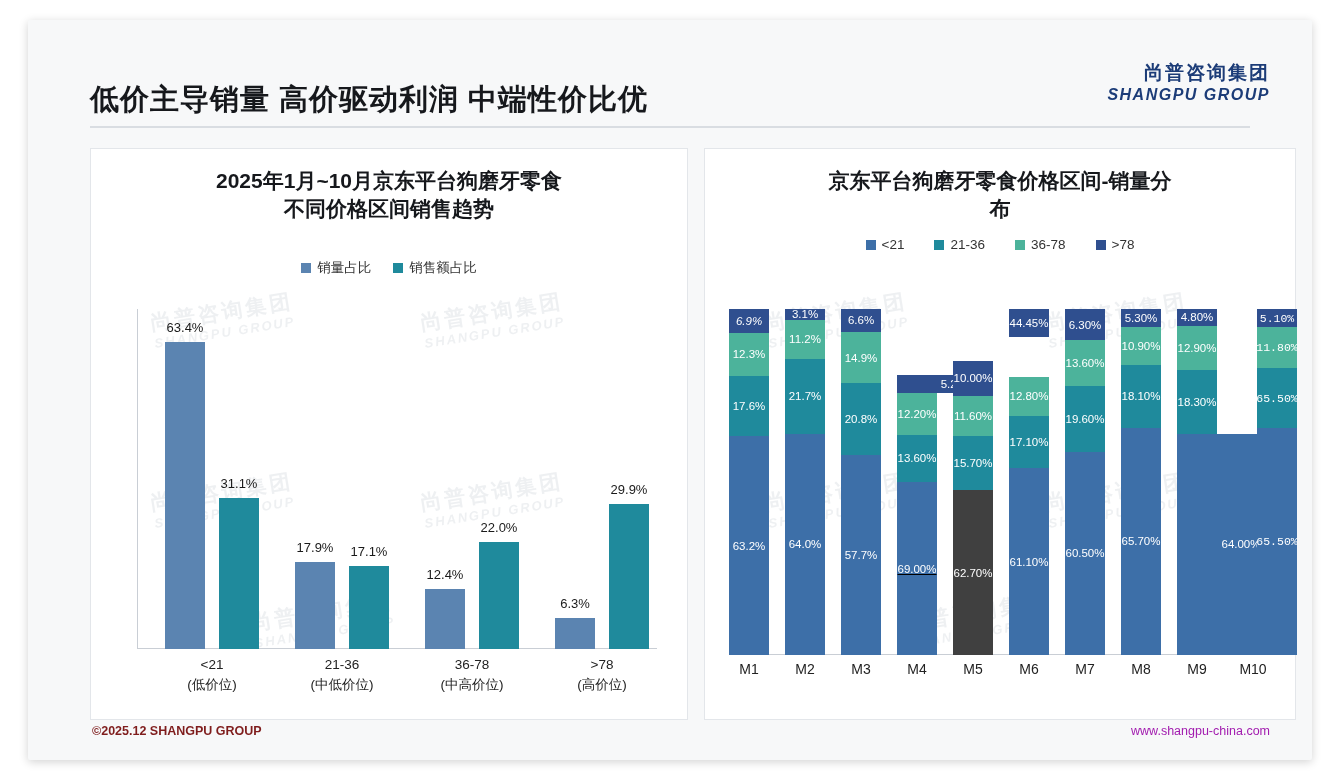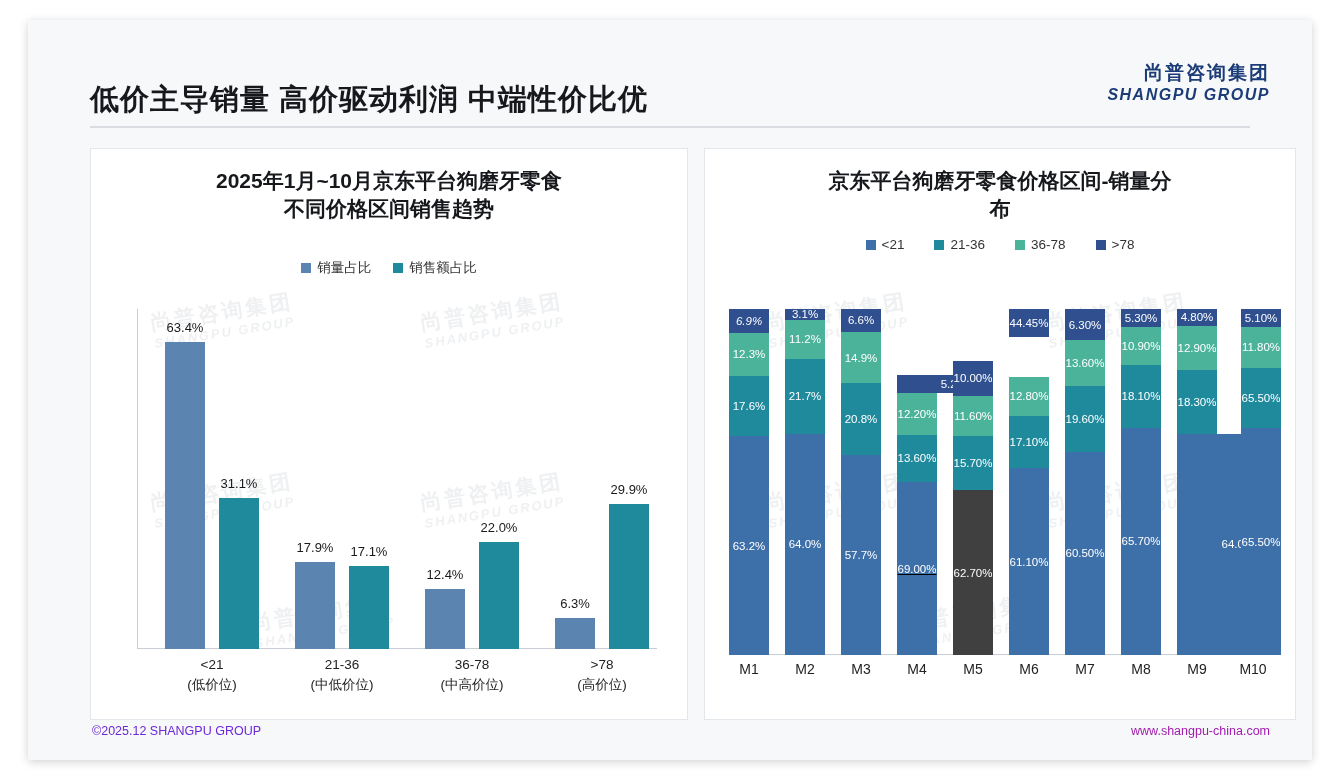--- a/index.html
+++ b/index.html
@@ -246,21 +246,22 @@
     text-align: center;
     font-size: 14px;
     color: #222;
   }
   
   .footer-left {
     position: absolute;
     left: 64px;
     bottom: 22px;
     font-size: 12.5px;
-    color: #6d28d9;
+    color: #7f1d1d;
+    font-weight: bold;
   }
   .footer-right {
     position: absolute;
     right: 42px;
     bottom: 22px;
     font-size: 12.5px;
     color: #a21caf;
   }
 </style>
 </head>
@@ -571,21 +572,21 @@
             <span class="seg-label">12.90%</span>
           </div>
         <div class="seg" style="height:63.3px; background:#1f8a9c;">
             <span class="seg-label">18.30%</span>
           </div>
         <div class="seg" style="height:221.4px; background:#3d6fa8;padding-left:44px;">
             <span class="seg-label">64.00%</span>
           </div>
       </div>
 
-      <div class="stack" style="left:512px;">
+      <div class="stack" style="left:528px;font-family:Liberation Mono, monospace;">
         <div class="seg" style="height:17.6px; background:#2f4f8f;">
             <span class="seg-label">5.10%</span>
           </div>
         <div class="seg" style="height:40.8px; background:#4cb39b;">
             <span class="seg-label">11.80%</span>
           </div>
         <div class="seg" style="height:60.6px; background:#1f8a9c;">
             <span class="seg-label">65.50%</span>
           </div>
         <div class="seg" style="height:226.6px; background:#3d6fa8;">

